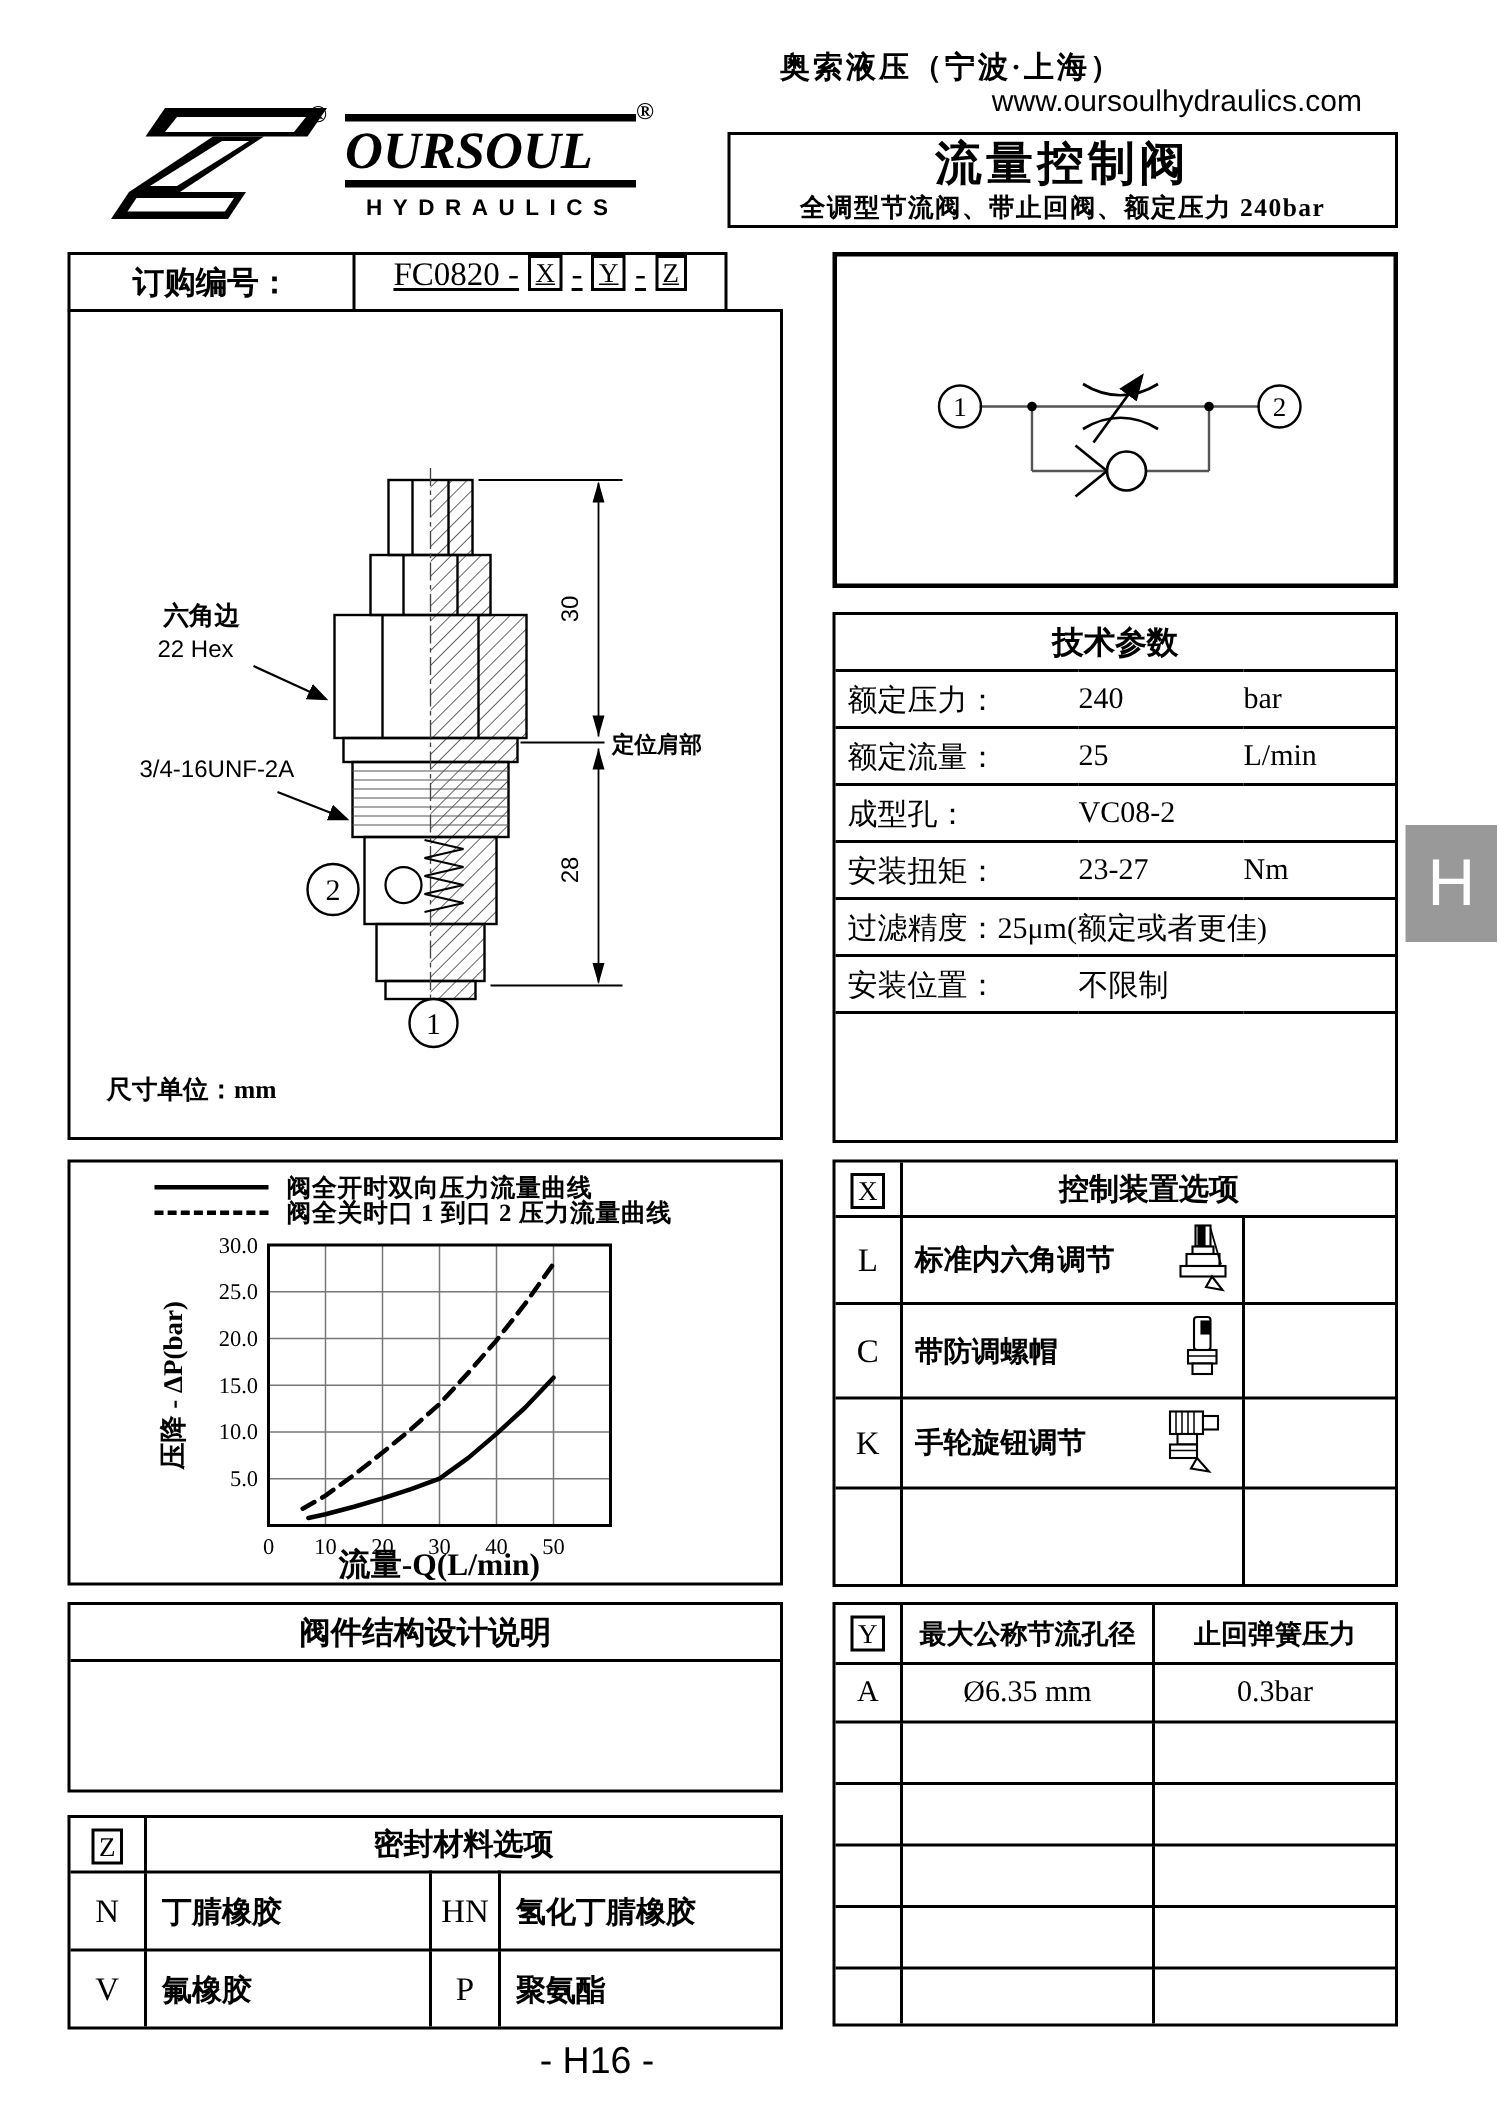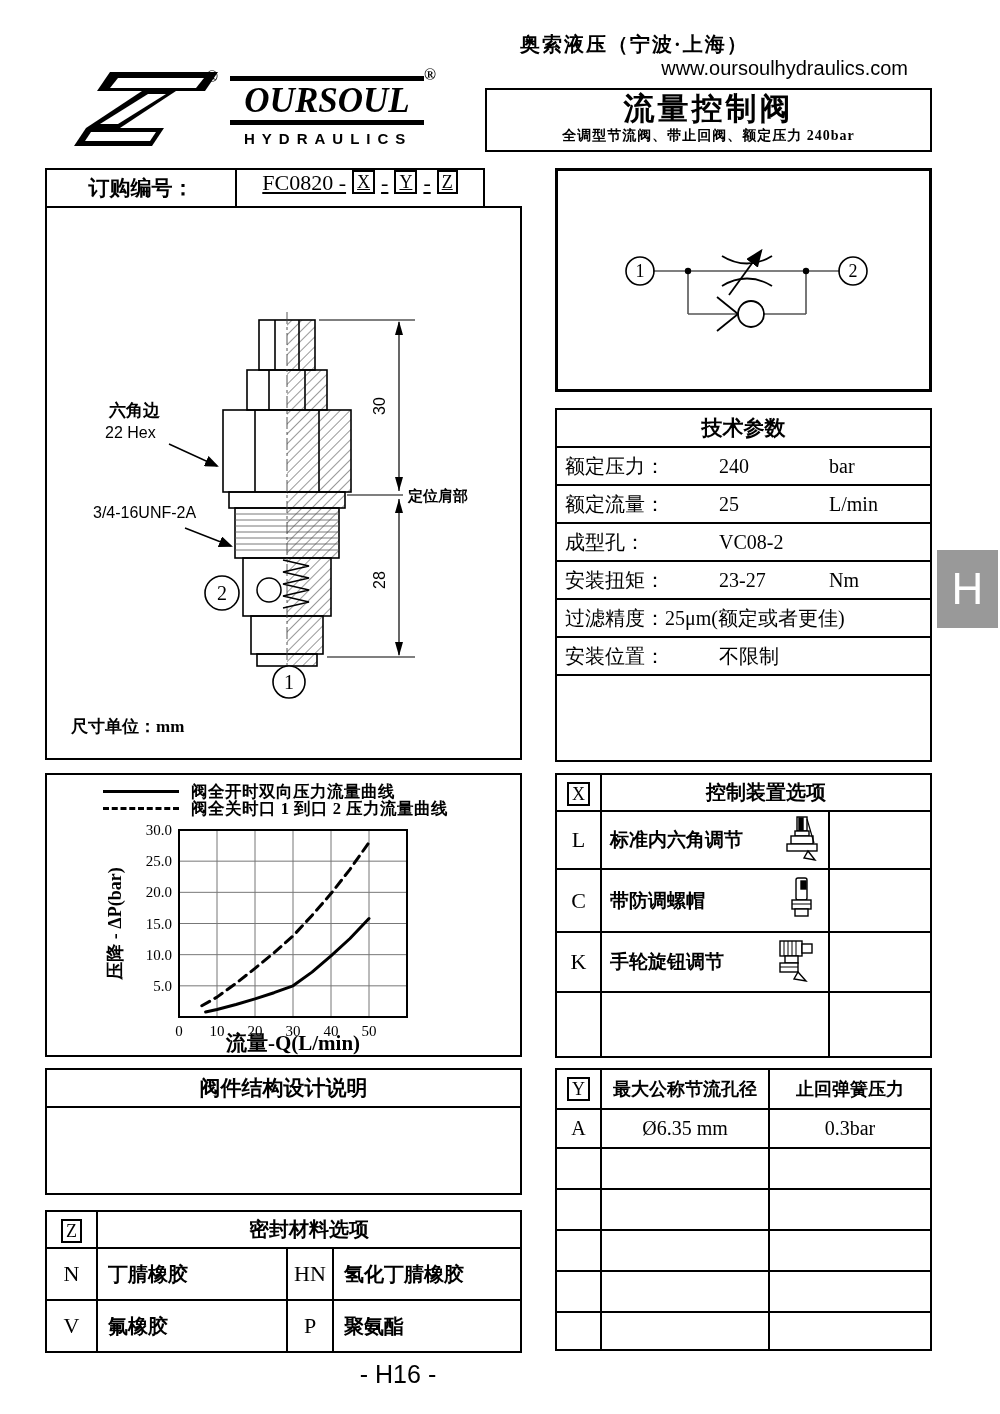--- a/index.html
+++ b/index.html
@@ -7,29 +7,29 @@
         font-family:"Liberation Serif","DejaVu Serif",serif;color:#000;overflow:hidden;}
   .abs{position:absolute;}
   .sans{font-family:"Liberation Sans","DejaVu Sans",sans-serif;}
   .box{border:2px solid #000;box-sizing:border-box;background:#fff;}
 
   
   .brand-mark{left:58px;top:62px;width:168px;height:94px;}
   .regmark{font-size:16px;font-weight:bold;}
   .reg1{left:206px;top:68px;}
   .reg2{left:424px;top:66px;}
-  .wordmark{left:230px;top:76px;width:194px;text-align:center;border-top:5px solid #000;
+  .wordmark{left:230px;top:76px;width:194px;text-align:left;border-top:5px solid #000;
             border-bottom:5px solid #000;font-size:35px;font-weight:bold;font-style:italic;
             line-height:1.12;letter-spacing:0;}
   .hydraulics{left:244px;top:130px;width:200px;font-size:15px;letter-spacing:7px;font-weight:bold;}
   .company{left:520px;top:31px;width:388px;text-align:left;font-size:20px;font-weight:bold;letter-spacing:2px;}
   .website{left:520px;top:57px;width:388px;text-align:right;font-size:20px;}
   .title-box{left:485px;top:88px;width:447px;height:64px;text-align:center;}
   .doc-title{font-size:31px;font-weight:bold;letter-spacing:3px;line-height:1.15;margin-top:1px;}
-  .doc-subtitle{font-size:14px;font-weight:bold;letter-spacing:1px;}
+  .doc-subtitle{font-size:17px;font-weight:bold;letter-spacing:1px;}
 
   
   .order-box{left:45px;top:168px;width:440px;height:40px;display:flex;}
   .order-label{width:190px;border-right:2px solid #000;display:flex;align-items:center;
                justify-content:center;font-size:21px;font-weight:bold;box-sizing:border-box;}
   .order-code{flex:1;display:flex;align-items:flex-start;justify-content:center;font-size:22px;gap:6px;text-decoration:underline;}
   .kbox{display:inline-block;border:2px solid #000;padding:0 3px;font-size:18px;line-height:20px;font-weight:normal;}
 
   
   .drawing-box{left:45px;top:206px;width:477px;height:554px;}

